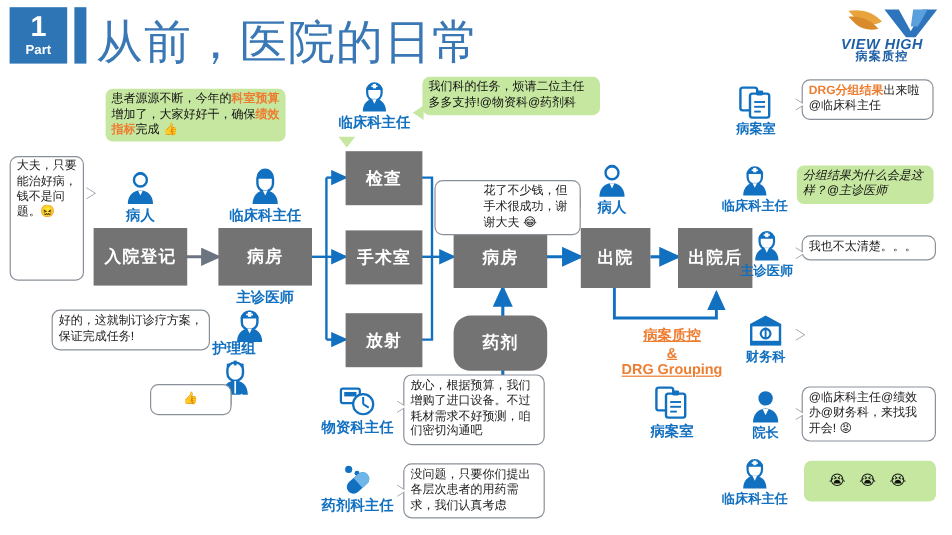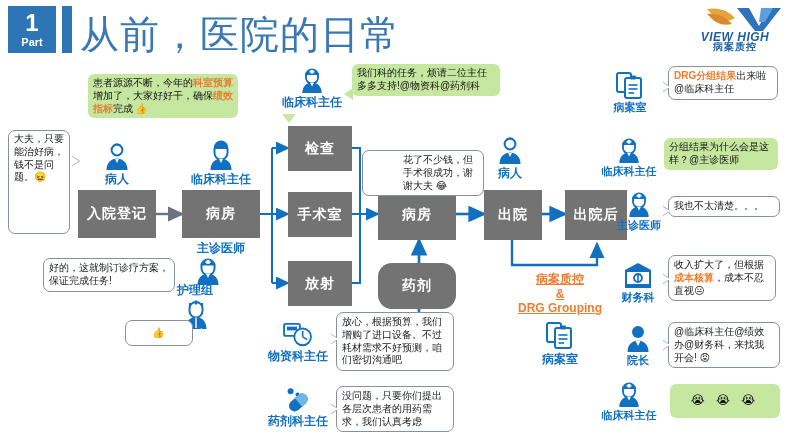--- a/index.html
+++ b/index.html
@@ -357,28 +357,25 @@
   <div class="abs tail-r" style="left:330px;top:334px;"></div>
 
   <div class="abs bub" style="left:336px;top:386px;width:118px;">没问题，只要你们提出各层次患者的用药需求，我们认真考虑</div>
   <div class="abs tail-r" style="left:330px;top:404px;"></div>
 
   <div class="abs bub" style="left:668px;top:66px;width:110px;">
     <span class="hl">DRG分组结果</span><span>出来啦@临床科主任</span>
   </div>
   <div class="abs tail-r" style="left:662px;top:82px;"></div>
 
-  <div class="abs bub green" style="left:664px;top:138px;width:114px;">分组结果为什么会是这样？@主诊医师</div>
+  <div class="abs bub green" style="left:664px;top:138px;width:114px;font-style:italic;">分组结果为什么会是这样？@主诊医师</div>
 
   <div class="abs bub" style="left:668px;top:196px;width:112px;">我也不太清楚。。。</div>
   <div class="abs tail-r" style="left:662px;top:206px;"></div>
 
-  <div class="abs bub" style="left:668px;top:255px;width:108px;">
-    <span>收入扩大了，但根据</span><span class="hl">成本核算</span><span>，成本不忍直视😐</span>
-  </div>
   <div class="abs tail-r" style="left:662px;top:274px;"></div>
 
   <div class="abs bub" style="left:668px;top:322px;width:112px;">@临床科主任@绩效办@财务科，来找我开会! 😡</div>
   <div class="abs tail-r" style="left:662px;top:340px;"></div>
 
   <div class="abs bub green" style="left:670px;top:384px;width:110px;height:34px;display:flex;align-items:center;justify-content:center;font-size:12px;letter-spacing:4px;">😭 😭 😭</div>
 
 </div>
 
 </body></html>

